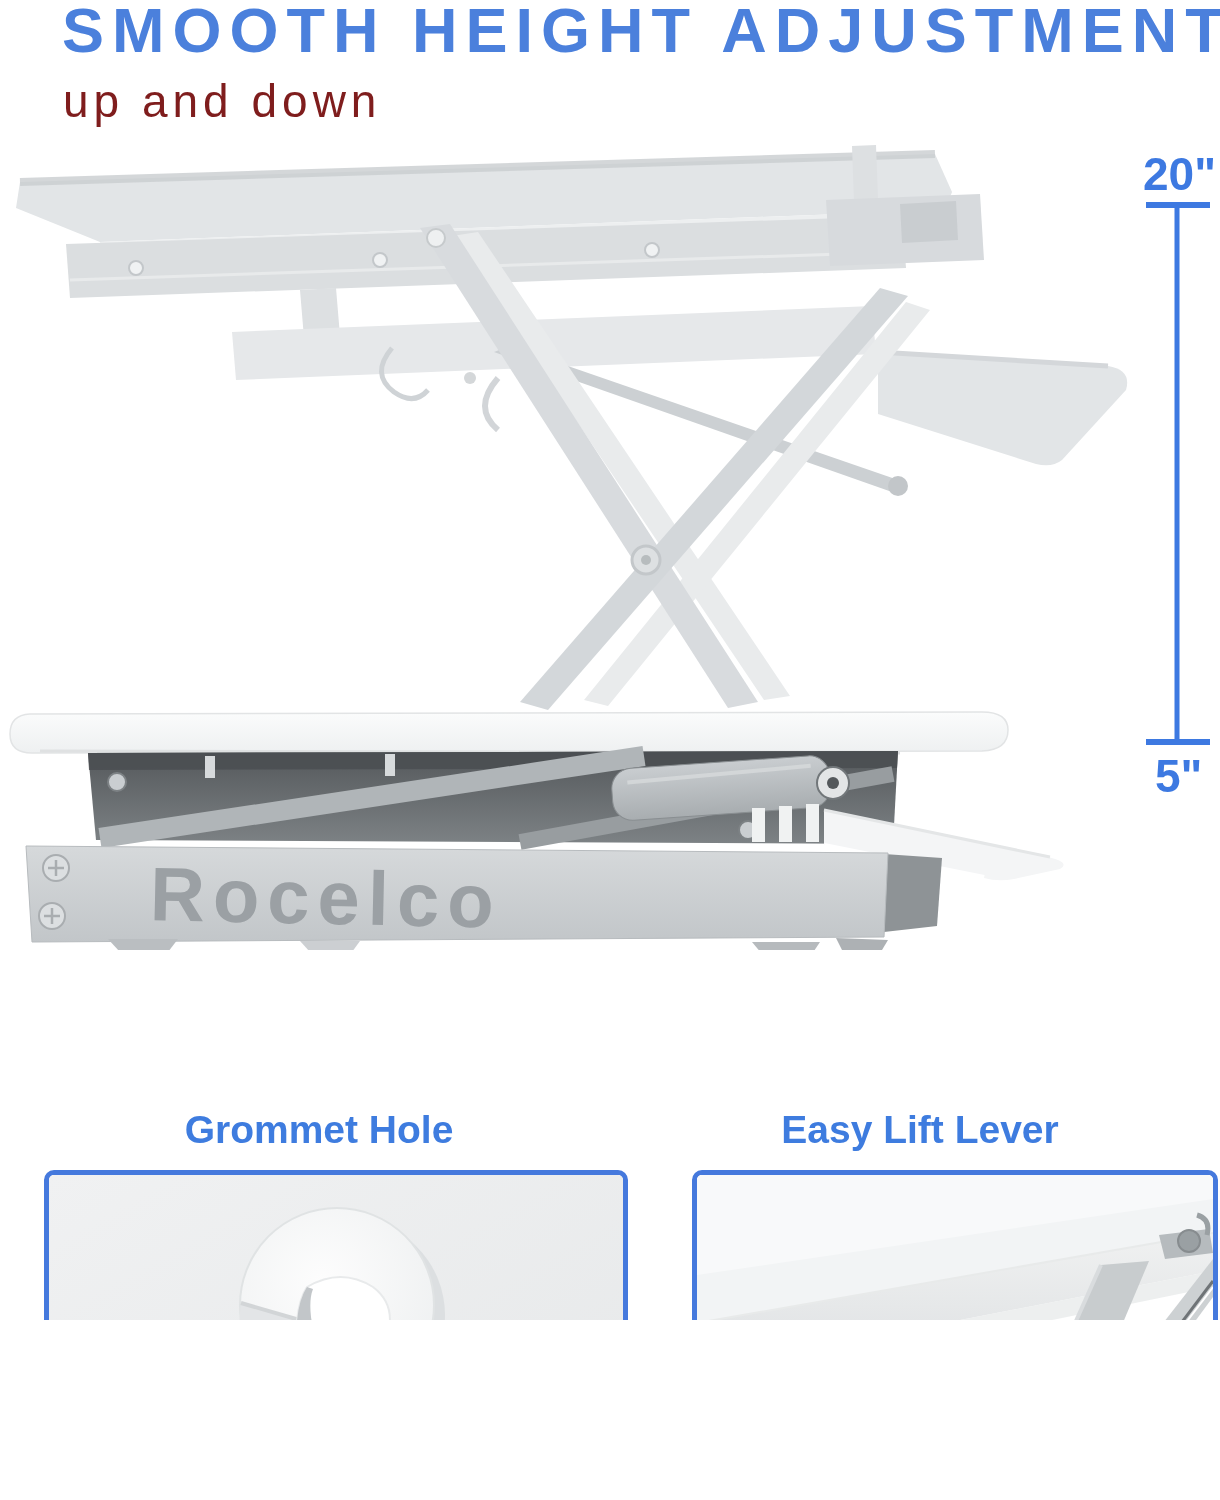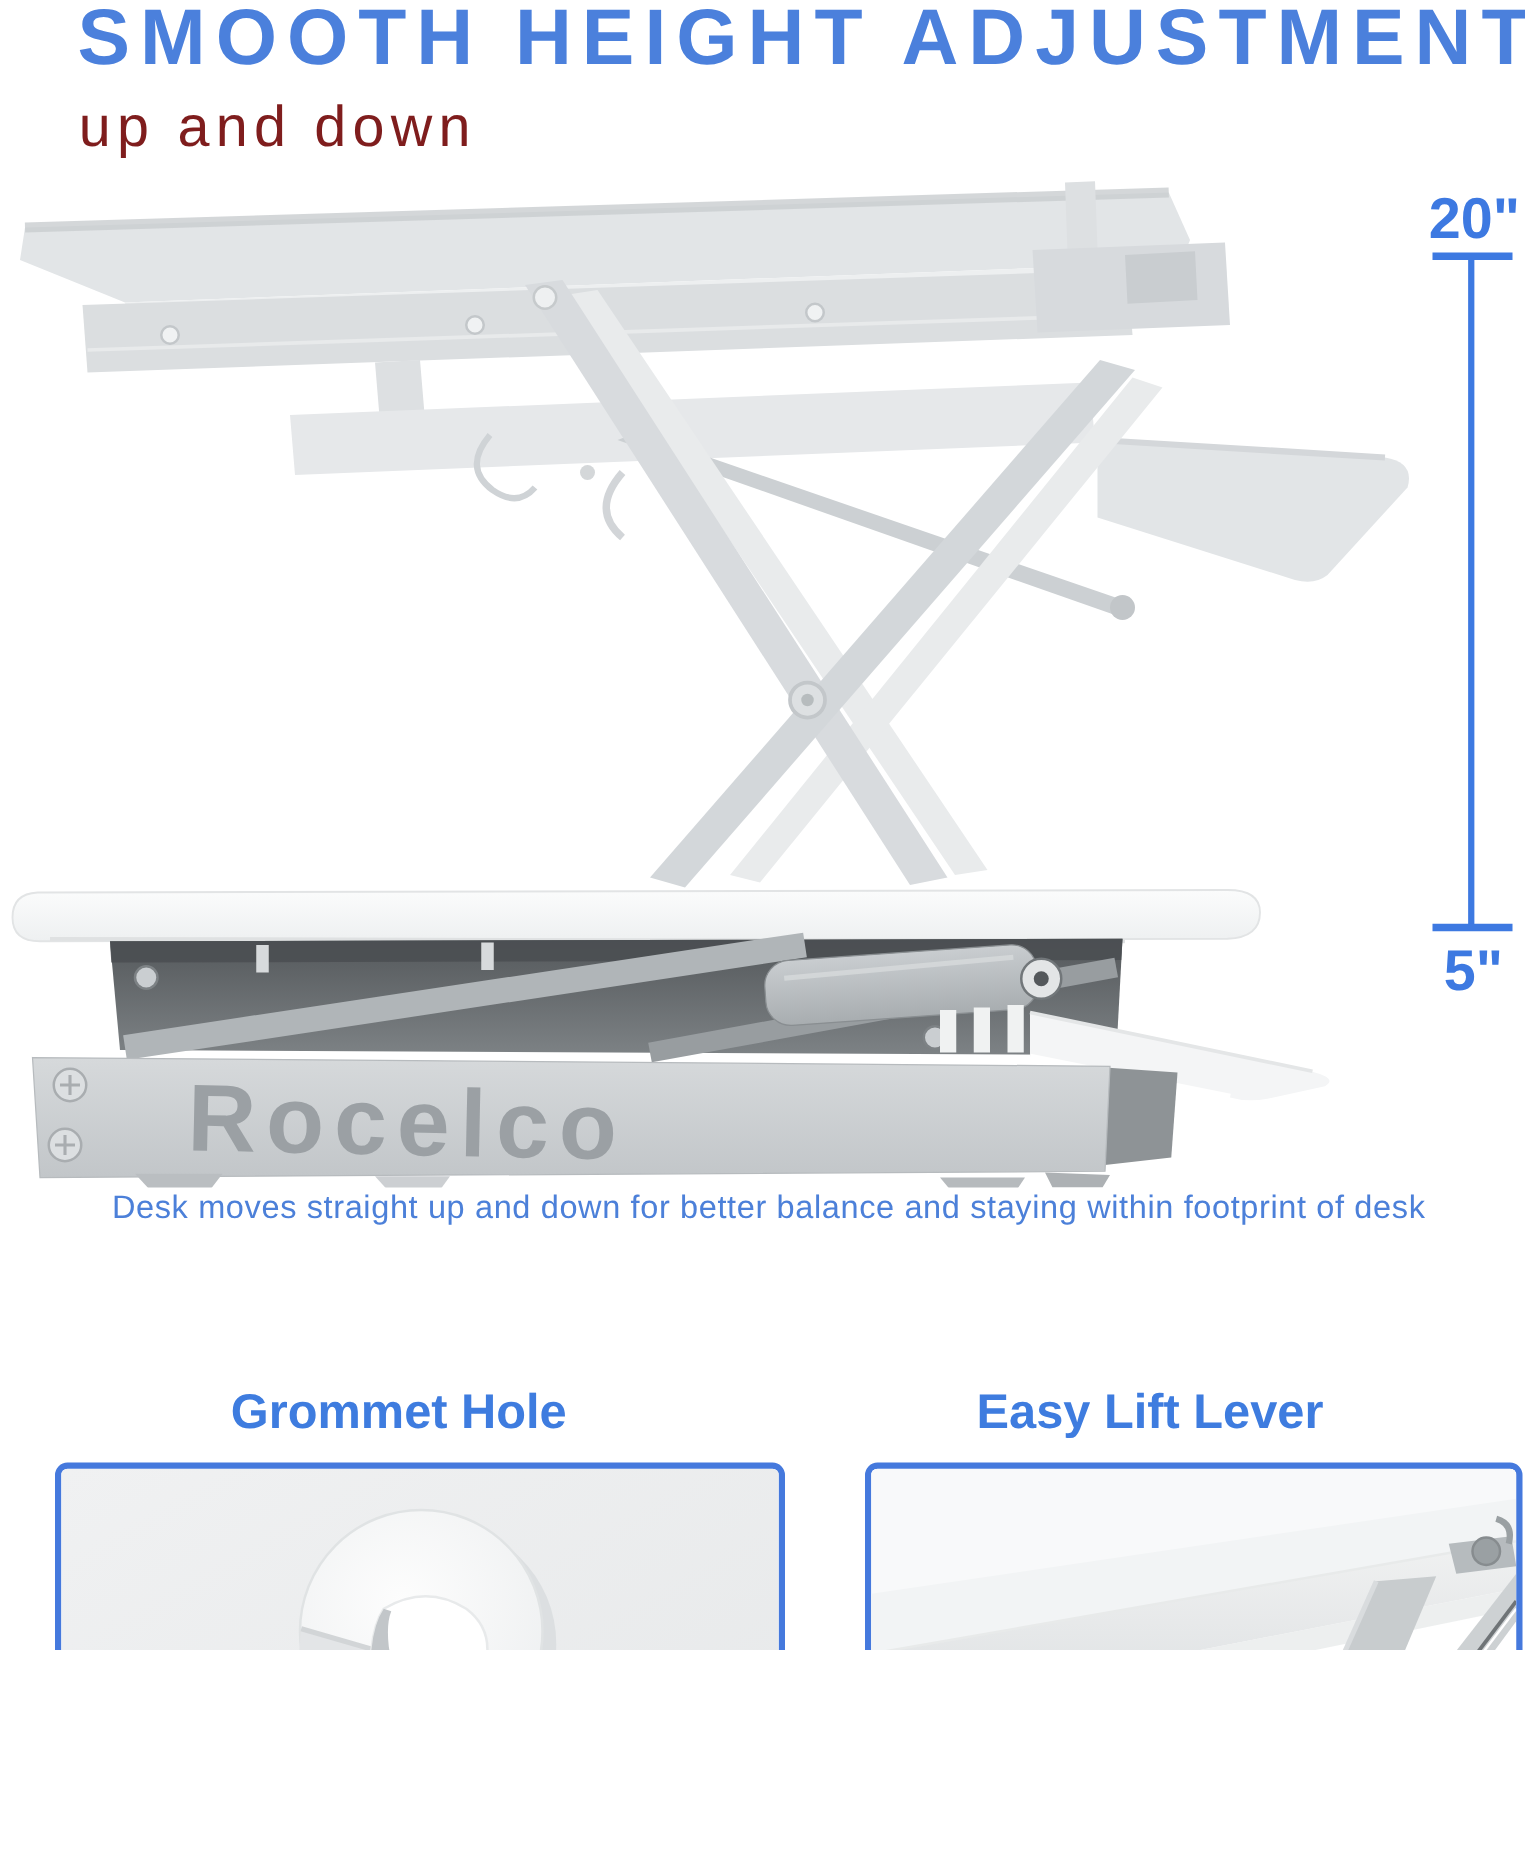--- a/index.html
+++ b/index.html
@@ -158,21 +158,20 @@
       <g>
         <line x1="1177" y1="65" x2="1177" y2="602" stroke="#3d79e1" stroke-width="5"></line>
         <line x1="1146" y1="65" x2="1210" y2="65" stroke="#3d79e1" stroke-width="6"></line>
         <line x1="1146" y1="602" x2="1210" y2="602" stroke="#3d79e1" stroke-width="6"></line>
         <text class="measure-text" x="1143" y="50" font-size="46" fill="#3d79e1">20"</text>
         <text class="measure-text" x="1155" y="652" font-size="46" fill="#3d79e1">5"</text>
       </g>
     </svg>
   </div>
 
-  <p class="caption">Desk moves straight up and down for better balance and staying within footprint of desk</p>
 
   <p class="feature-label right">Easy Lift Lever</p>
   <p class="feature-label left">Grommet Hole</p>
 
   <div class="feature-box left">
     <svg width="574" height="323" viewBox="0 0 574 323">
       <defs>
         <radialGradient id="gromGrad" cx="0.42" cy="0.38" r="0.75">
           <stop offset="0" stop-color="#fdfdfd"></stop>
             <stop offset="1" stop-color="#edeff0"></stop>

